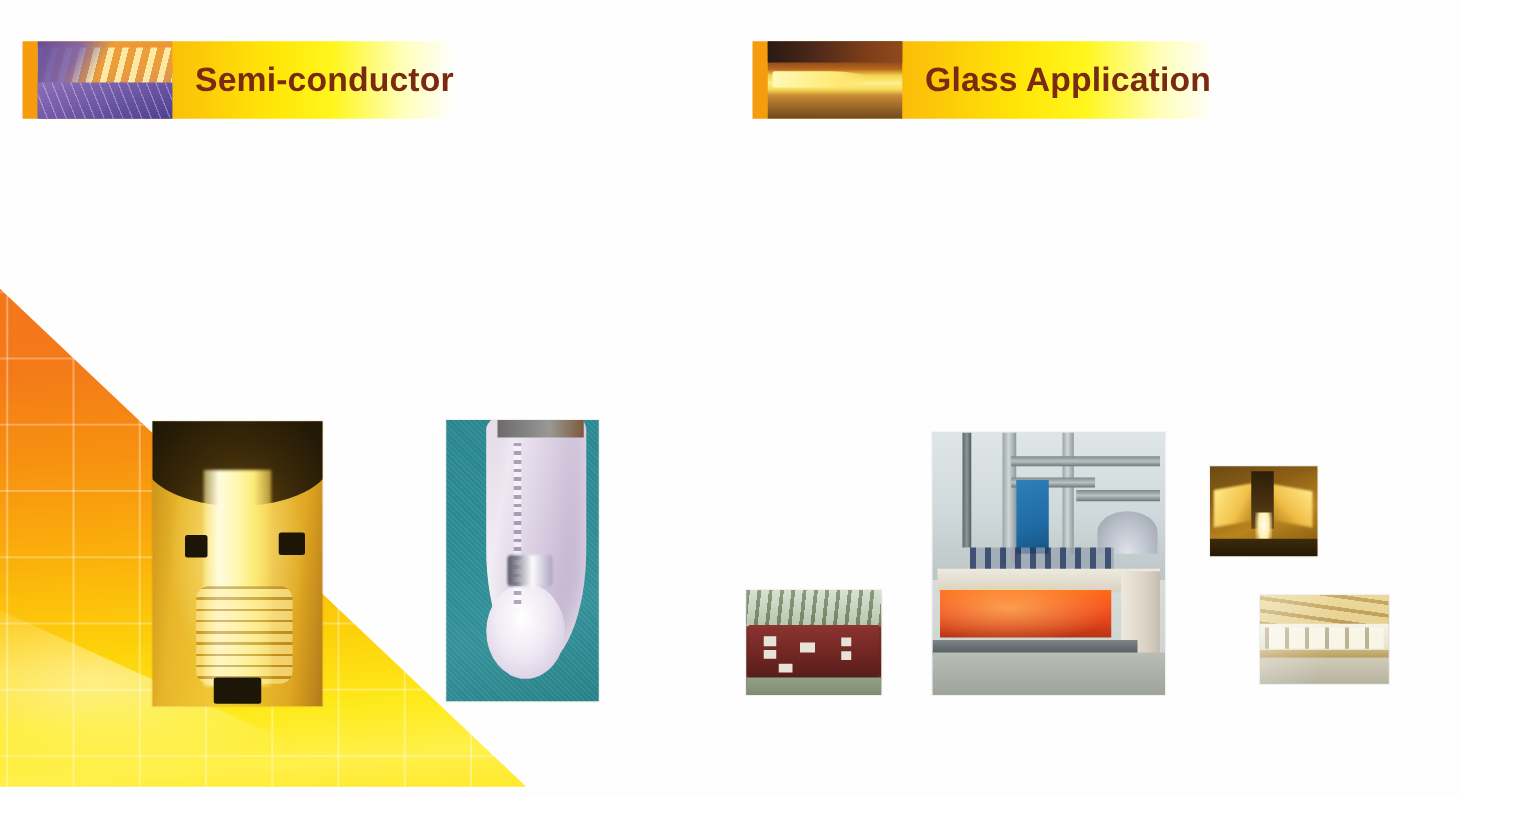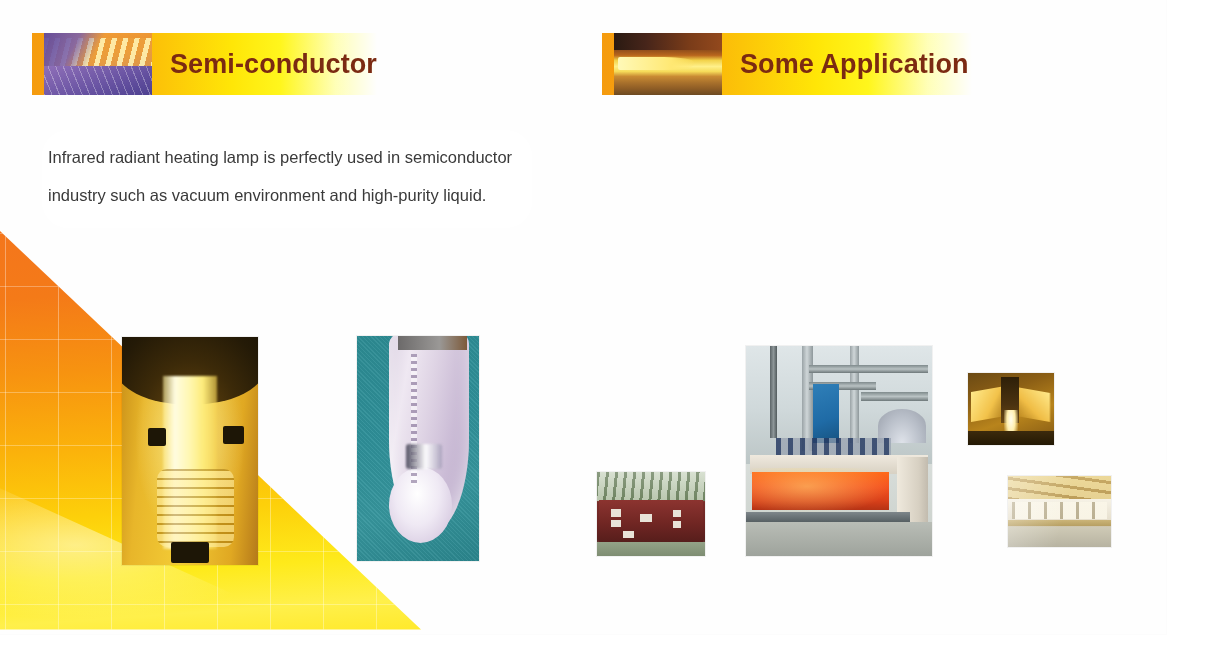--- a/index.html
+++ b/index.html
@@ -459,31 +459,28 @@
 <body>
 
 <div class="page">
 
   <div class="paper-edge"></div>
 
   <div class="wedge"></div>
   <div class="wedge-grid"></div>
   <div class="wedge-bloom"></div>
 
-  <div class="section-header" style="left:32px; top:33px; width:345px;">
+  <div class="section-header" style="left:18px; top:33px; width:345px;">
     <div class="header-bar"></div>
     <div class="header-thumb">
       <div class="thumb-semi"></div>
     </div>
     <div class="header-title">Semi-conductor</div>
   </div>
 
-  <div class="copy" style="left:42px; top:130px; width:470px; padding:8px 14px 14px 6px;">
-    <p>Infrared radiant heating lamp is perfectly used in semiconductor industry such as vacuum environment and high-purity liquid.</p>
-  </div>
 
   <div class="photo photo-frame photo-lamp-gold" style="left:122px; top:337px; width:136px; height:228px;">
     <div class="lamp-gold-glow"></div>
     <div class="lamp-gold-hood"></div>
     <div class="lamp-gold-core"></div>
     <div class="lamp-gold-ribs"></div>
     <div class="lamp-gold-band b-left"></div>
     <div class="lamp-gold-band b-right"></div>
     <div class="lamp-gold-band b-btm"></div>
   </div>
@@ -495,21 +492,21 @@
     <div class="teal-filament"></div>
     <div class="teal-reflect"></div>
     <div class="teal-cap"></div>
   </div>
 
   <div class="section-header" style="left:602px; top:33px; width:370px;">
     <div class="header-bar"></div>
     <div class="header-thumb">
       <div class="thumb-glass"></div>
     </div>
-    <div class="header-title">Some Application</div>
+    <div class="header-title">Glass Application</div>
   </div>
 
 
   <div class="photo photo-frame photo-machine-red" style="left:597px; top:472px; width:108px; height:84px;">
     <div class="mr-top"></div>
     <div class="mr-body"></div>
     <div class="mr-panel p1"></div>
     <div class="mr-panel p2"></div>
     <div class="mr-panel p3"></div>
     <div class="mr-panel p4"></div>

